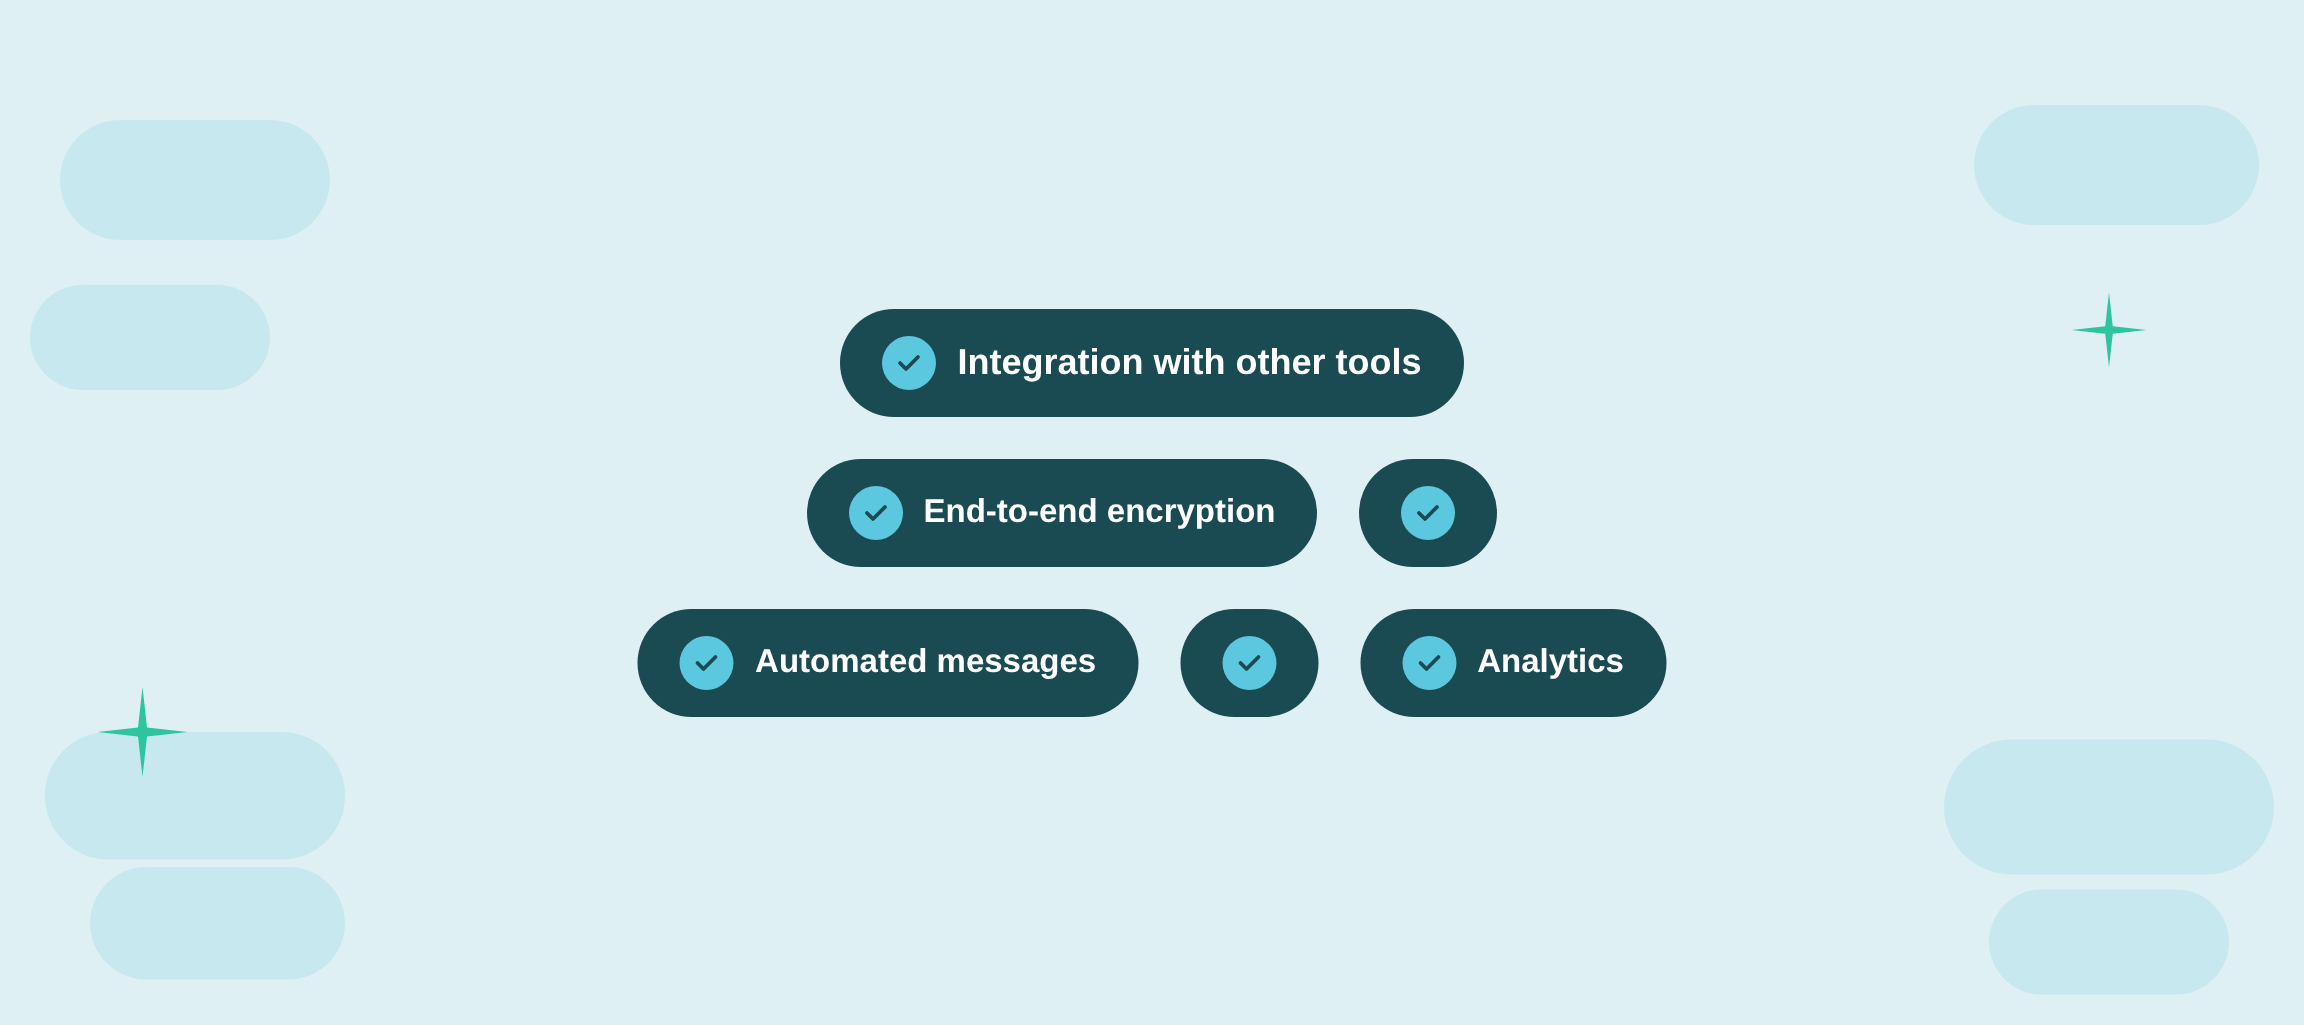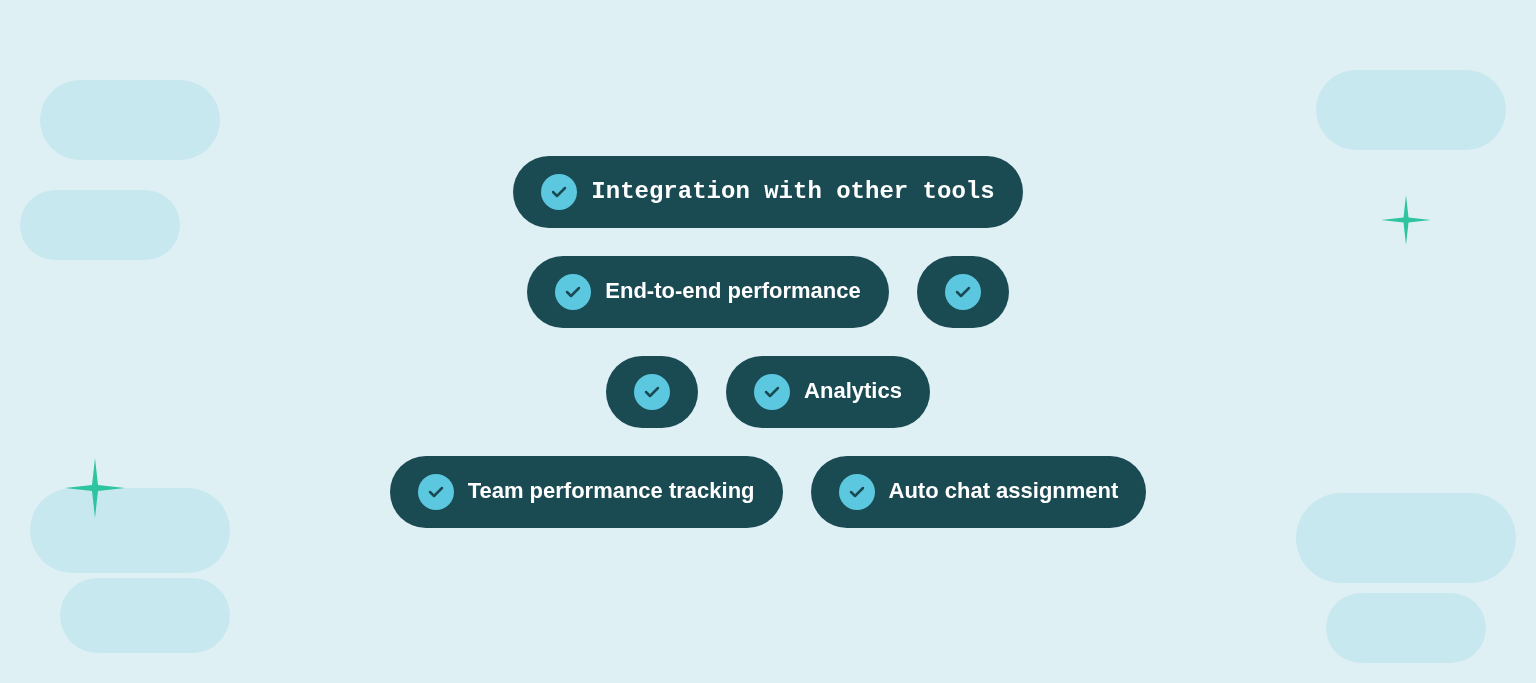--- a/index.html
+++ b/index.html
@@ -95,21 +95,21 @@
     }
 
     .feature-pill .label {
       color: #ffffff;
       font-size: 22px;
       font-weight: 700;
       line-height: 1.3;
     }
 
     
-    .pill-large .label { font-size: 24px; font-family: Liberation Mono, monospace; }
+    .pill-large .label { font-size: 24px; }
     .pill-medium .label { font-size: 22px; }
     .pill-small .label { font-size: 22px; }
   </style>
 </head>
 <body>
 
 <div class="bg-blob blob-1"></div>
 <div class="bg-blob blob-2"></div>
 <div class="bg-blob blob-3"></div>
 <div class="bg-blob blob-4"></div>
@@ -141,61 +141,51 @@
     </div>
   </div>
 
   <div class="row">
     <div class="feature-pill pill-medium">
       <div class="check-circle">
         <svg viewBox="0 0 20 20" fill="none">
           <polyline points="4,10 8,14 16,6" stroke="#1a4a52" stroke-width="2.5" stroke-linecap="round" stroke-linejoin="round"></polyline>
         </svg>
       </div>
-      <span class="label">End-to-end performance</span>
+      <span class="label">End-to-end encryption</span>
     </div>
     <div class="feature-pill pill-medium">
       <div class="check-circle">
         <svg viewBox="0 0 20 20" fill="none">
           <polyline points="4,10 8,14 16,6" stroke="#1a4a52" stroke-width="2.5" stroke-linecap="round" stroke-linejoin="round"></polyline>
         </svg>
       </div>
     </div>
   </div>
 
   <div class="row">
     <div class="feature-pill pill-medium">
       <div class="check-circle">
         <svg viewBox="0 0 20 20" fill="none">
           <polyline points="4,10 8,14 16,6" stroke="#1a4a52" stroke-width="2.5" stroke-linecap="round" stroke-linejoin="round"></polyline>
         </svg>
       </div>
+      <span class="label">Automated messages</span>
+    </div>
+    <div class="feature-pill pill-medium">
+      <div class="check-circle">
+        <svg viewBox="0 0 20 20" fill="none">
+          <polyline points="4,10 8,14 16,6" stroke="#1a4a52" stroke-width="2.5" stroke-linecap="round" stroke-linejoin="round"></polyline>
+        </svg>
+      </div>
     </div>
     <div class="feature-pill pill-small">
       <div class="check-circle">
         <svg viewBox="0 0 20 20" fill="none">
           <polyline points="4,10 8,14 16,6" stroke="#1a4a52" stroke-width="2.5" stroke-linecap="round" stroke-linejoin="round"></polyline>
         </svg>
       </div>
       <span class="label">Analytics</span>
     </div>
   </div>
 
-  <div class="row">
-    <div class="feature-pill pill-medium">
-      <div class="check-circle">
-        <svg viewBox="0 0 20 20" fill="none">
-          <polyline points="4,10 8,14 16,6" stroke="#1a4a52" stroke-width="2.5" stroke-linecap="round" stroke-linejoin="round"></polyline>
-        </svg>
-      </div>
-      <span class="label">Team performance tracking</span>
-    </div>
-    <div class="feature-pill pill-medium">
-      <div class="check-circle">
-        <svg viewBox="0 0 20 20" fill="none">
-          <polyline points="4,10 8,14 16,6" stroke="#1a4a52" stroke-width="2.5" stroke-linecap="round" stroke-linejoin="round"></polyline>
-        </svg>
-      </div>
-      <span class="label">Auto chat assignment</span>
-    </div>
-  </div>
 
 </div>
 
 </body></html>

